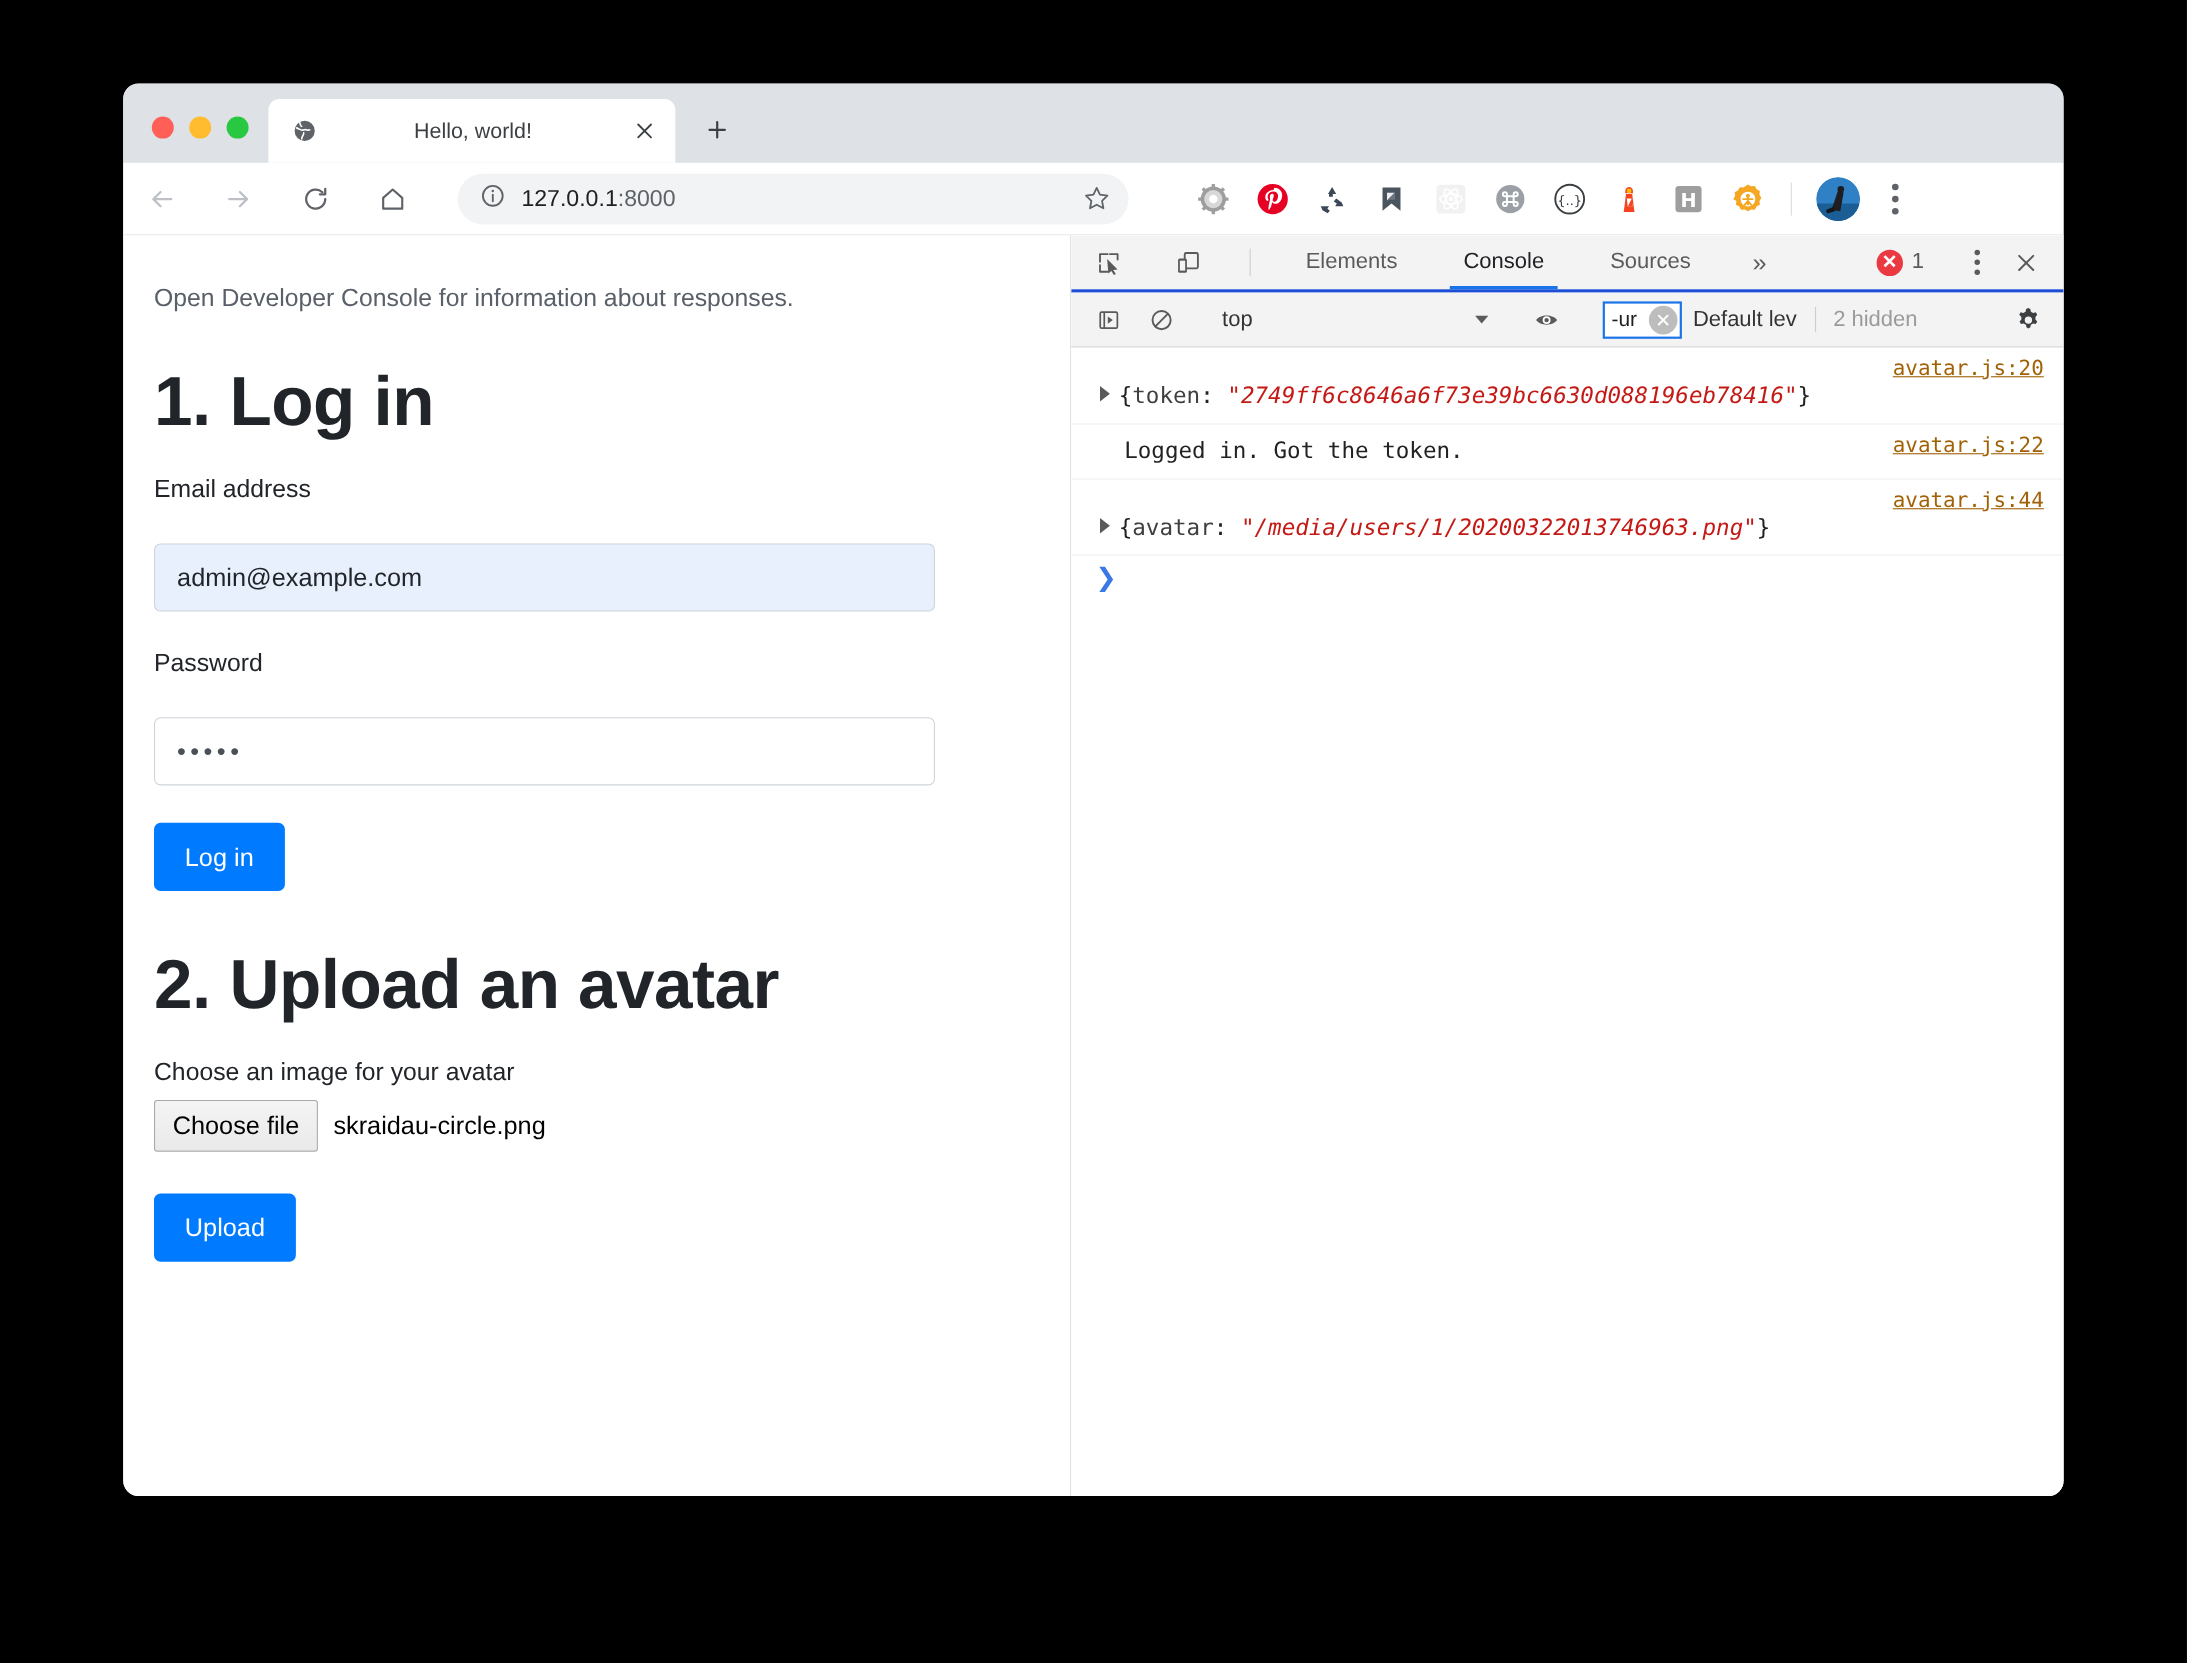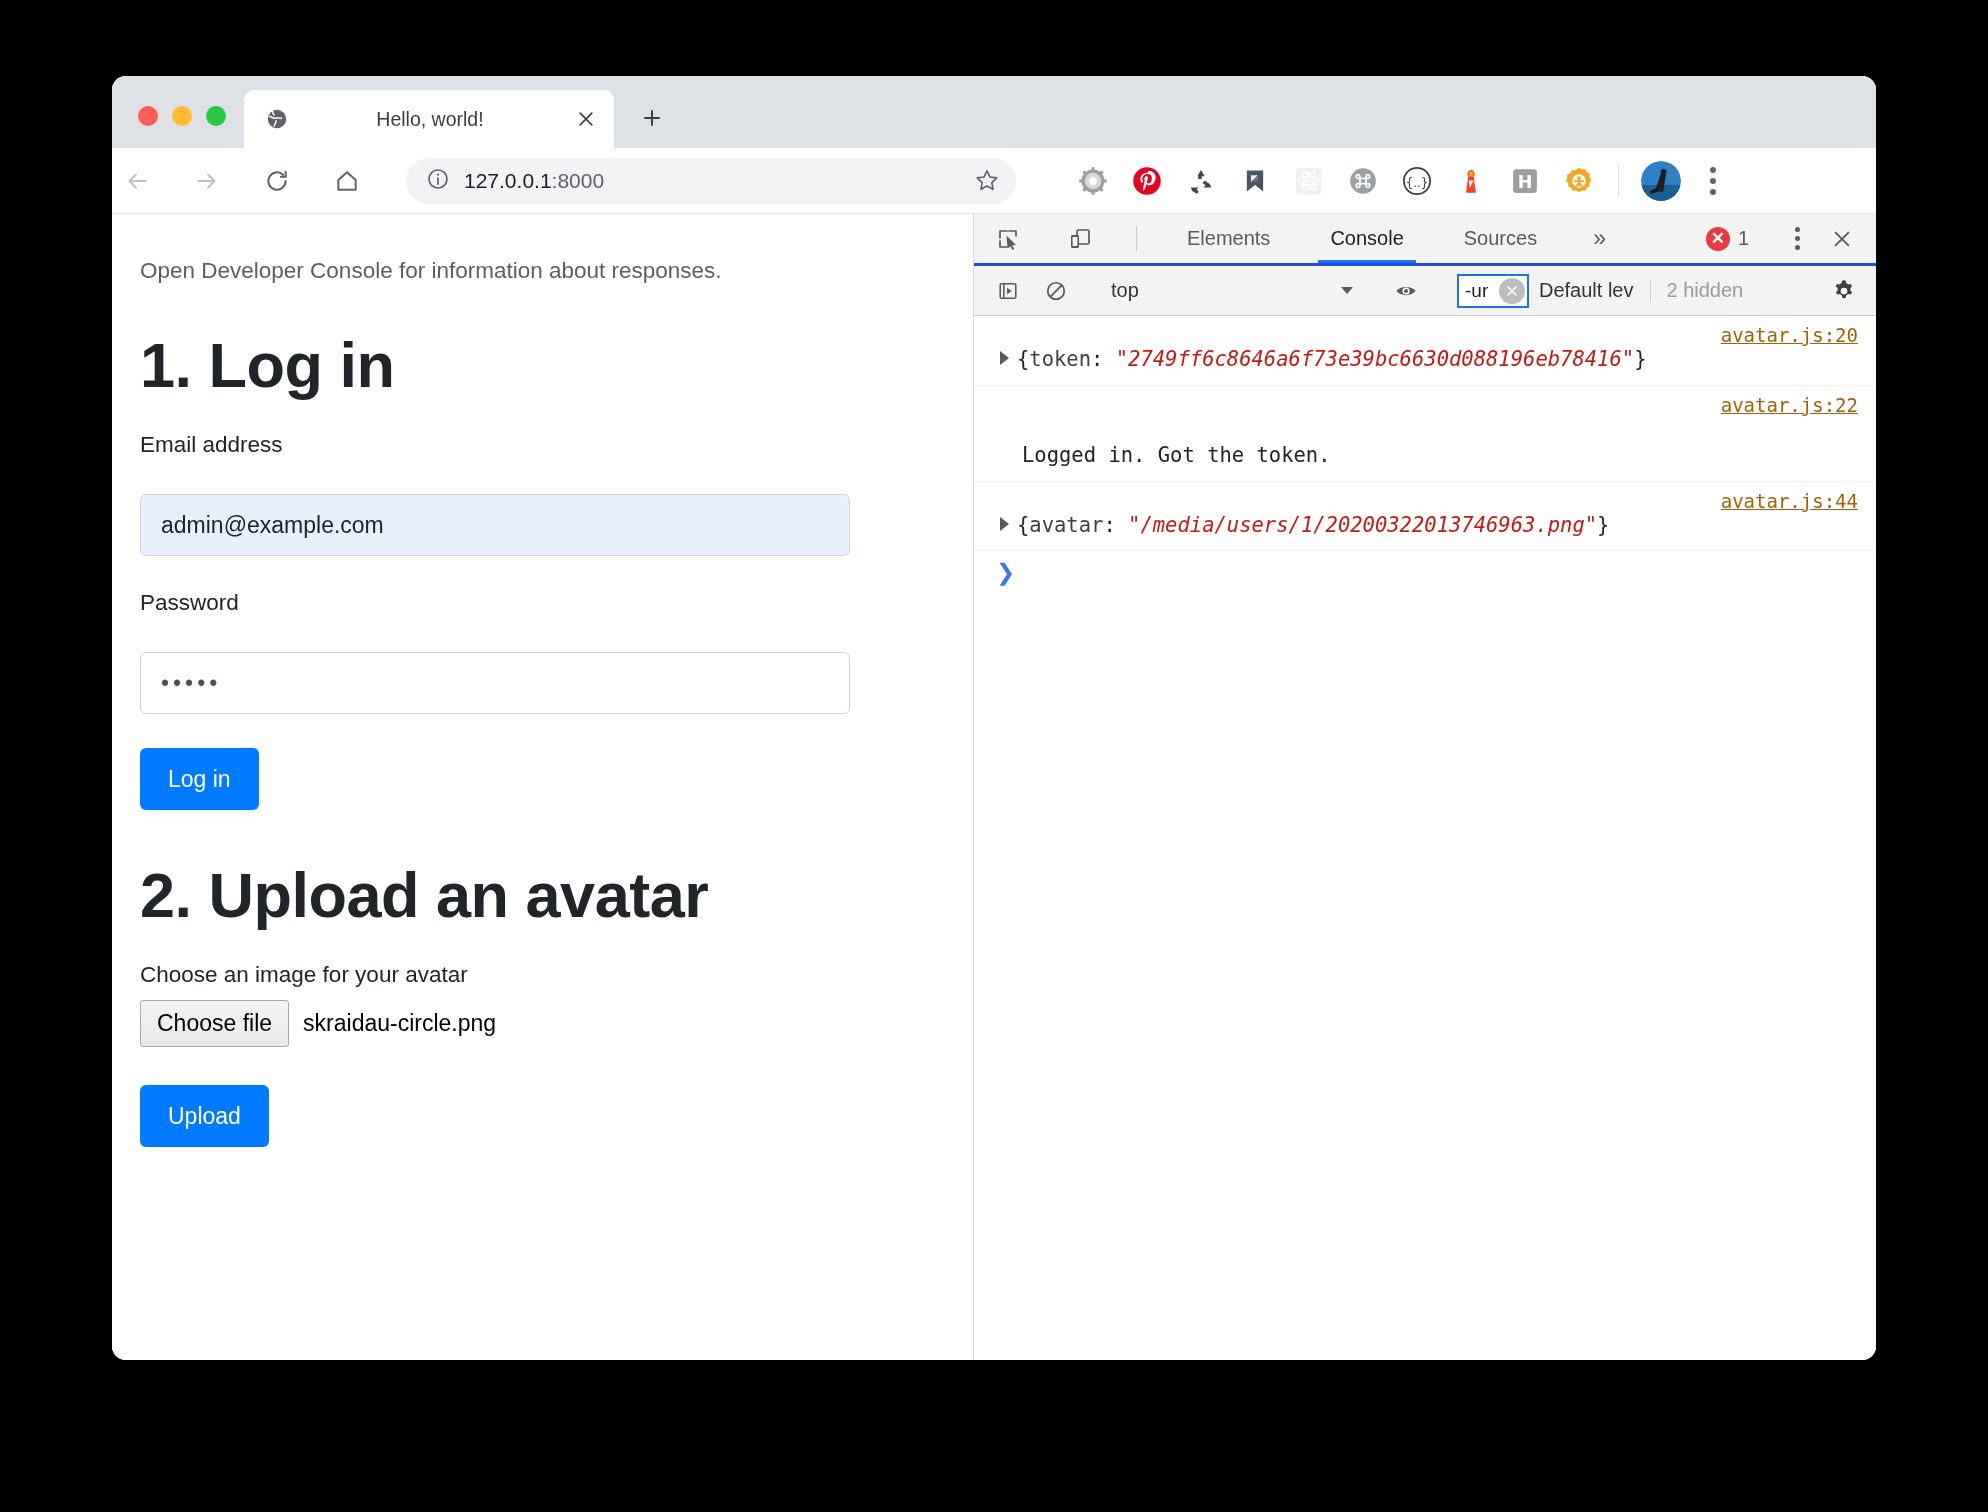--- a/index.html
+++ b/index.html
@@ -67,21 +67,21 @@
     margin: 0 0 8px 16px;
     display: flex; align-items: center; justify-content: center;
     border-radius: 50%;
   }
 
   
   .toolbar {
     height: 66px;
     background: #ffffff;
     display: flex; align-items: center;
-    padding: 0 20px 0 0;
+    padding: 0 20px 0 10px;
     gap: 20px;
     border-bottom: 1px solid #e6e6e6;
   }
   .navbtn {
     width: 50px; height: 50px; flex: none;
     display: flex; align-items: center; justify-content: center;
     border-radius: 50%;
   }
   .omnibox {
     flex: 0 0 auto;
@@ -338,21 +338,20 @@
     font-size: 19px;
     color: #a16207;
     text-decoration: underline;
     font-family: "DejaVu Sans Mono", monospace;
   }
   .log-text {
     font-size: 20.5px;
     color: #222;
     line-height: 1.5;
     white-space: nowrap;
-    margin-top: 46px;
   }
   .log-obj { margin-top: 20px; }
   .tri {
     display: inline-block;
     width: 0; height: 0;
     border-top: 7px solid transparent;
     border-bottom: 7px solid transparent;
     border-left: 9px solid #5a5a5a;
     margin-right: 8px;
     vertical-align: 1px;

